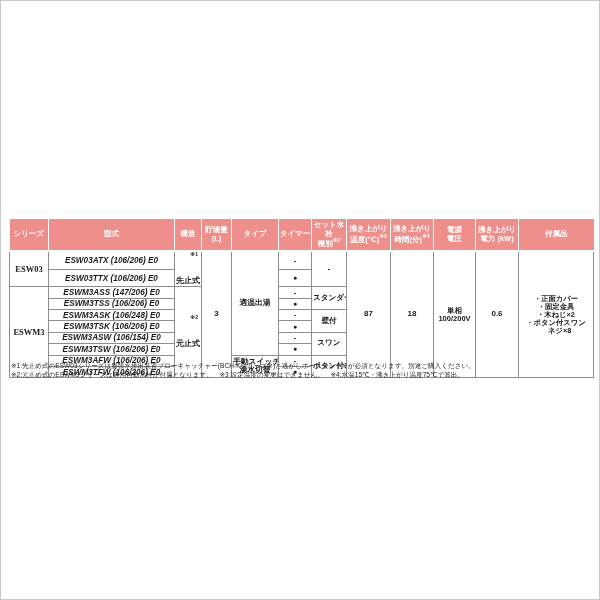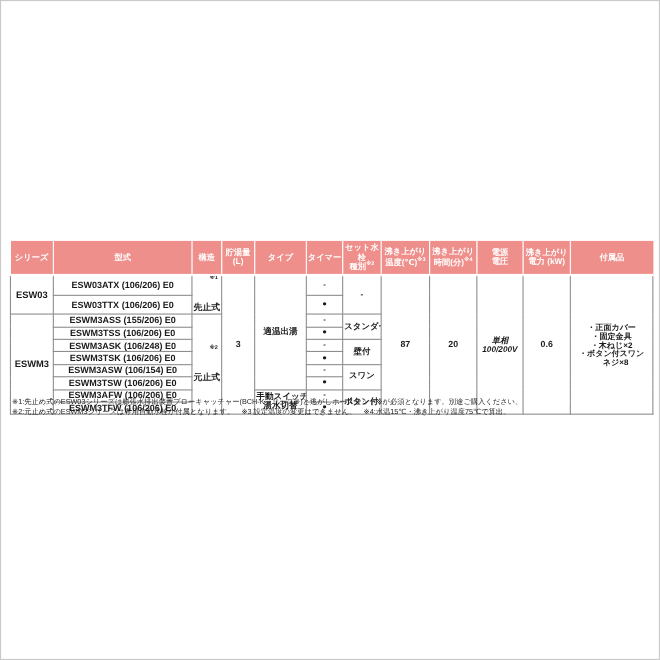--- a/index.html
+++ b/index.html
@@ -32,32 +32,32 @@
   
   table.spec tbody td{
     border:1px solid #8e8e8e;
     text-align:center;vertical-align:middle;
     font-weight:bold;line-height:1.1;
     padding:0 1px;height:10.4px;
     overflow:hidden;white-space:nowrap;
   }
   table.spec tbody tr{height:11.4px;}
   td.model{
-    text-align:left;padding-left:4px;font-size:8.2px;letter-spacing:0;
+    text-align:left;padding-left:4px;font-size:8.2px;letter-spacing:0;font-style:italic;
   }
-  td.series{font-size:8.5px;}
+  td.series{font-size:8.5px;font-family:Liberation Serif, serif;}
   td.structure{white-space:normal;padding:0 1px;}
   .struct-sup{display:block;text-align:right;font-size:5px;line-height:4px;font-weight:bold;padding-right:2px;}
   .struct-label{display:block;text-align:center;font-size:8px;margin-top:21px;}
   td.timer-cell{font-size:7px;}
   td.accessories{
     text-align:left;vertical-align:middle;white-space:normal;
     font-size:7.3px;line-height:1.25;padding-left:3px;
   }
-  td.voltage{white-space:normal;font-size:7.5px;line-height:1.15;font-style:italic;}
+  td.voltage{white-space:normal;font-size:7.5px;line-height:1.15;}
   td.type-cell{white-space:normal;font-size:7.8px;line-height:1.2;}
   td.faucet-cell{white-space:normal;font-size:7.6px;line-height:1.15;}
   
   .footnotes{
     position:absolute;left:10px;top:361px;width:582px;
     font-size:6.6px;line-height:1.35;color:#222222;
   }
   .footnotes div{white-space:nowrap;}
 </style>
 </head>
@@ -103,38 +103,38 @@
           <td class="model">ESW03ATX (106/206) E0</td>
           <td class="structure" rowspan="2">
             <span class="struct-sup">※1</span>
             <span class="struct-label">先止式</span>
           </td>
           <td rowspan="10">3</td>
           <td class="type-cell" rowspan="8">適温出湯</td>
           <td class="timer-cell">-</td>
           <td class="faucet-cell" rowspan="2">-</td>
           <td rowspan="10">87</td>
-          <td rowspan="10">20</td>
+          <td rowspan="10">18</td>
           <td class="voltage" rowspan="10"><span>単相</span><br><span>100/200V</span></td>
           <td rowspan="10">0.6</td>
           <td class="accessories" rowspan="10">
             <div>・正面カバー</div>
             <div>・固定金具</div>
             <div>・木ねじ×2</div>
             <div>・ボタン付スワン</div>
             <div>　ネジ×8</div>
           </td>
         </tr>
         <tr>
           <td class="model">ESW03TTX (106/206) E0</td>
           <td class="timer-cell">●</td>
         </tr>
         <tr>
           <td class="series" rowspan="8">ESWM3</td>
-          <td class="model">ESWM3ASS (155/206) E0</td>
+          <td class="model">ESWM3ASS (147/206) E0</td>
           <td class="structure" rowspan="8">
             <span class="struct-sup">※2</span>
             <span class="struct-label">元止式</span>
           </td>
           <td class="timer-cell">-</td>
           <td class="faucet-cell" rowspan="2">スタンダード</td>
         </tr>
         <tr>
           <td class="model">ESWM3TSS (106/206) E0</td>
           <td class="timer-cell">●</td>

